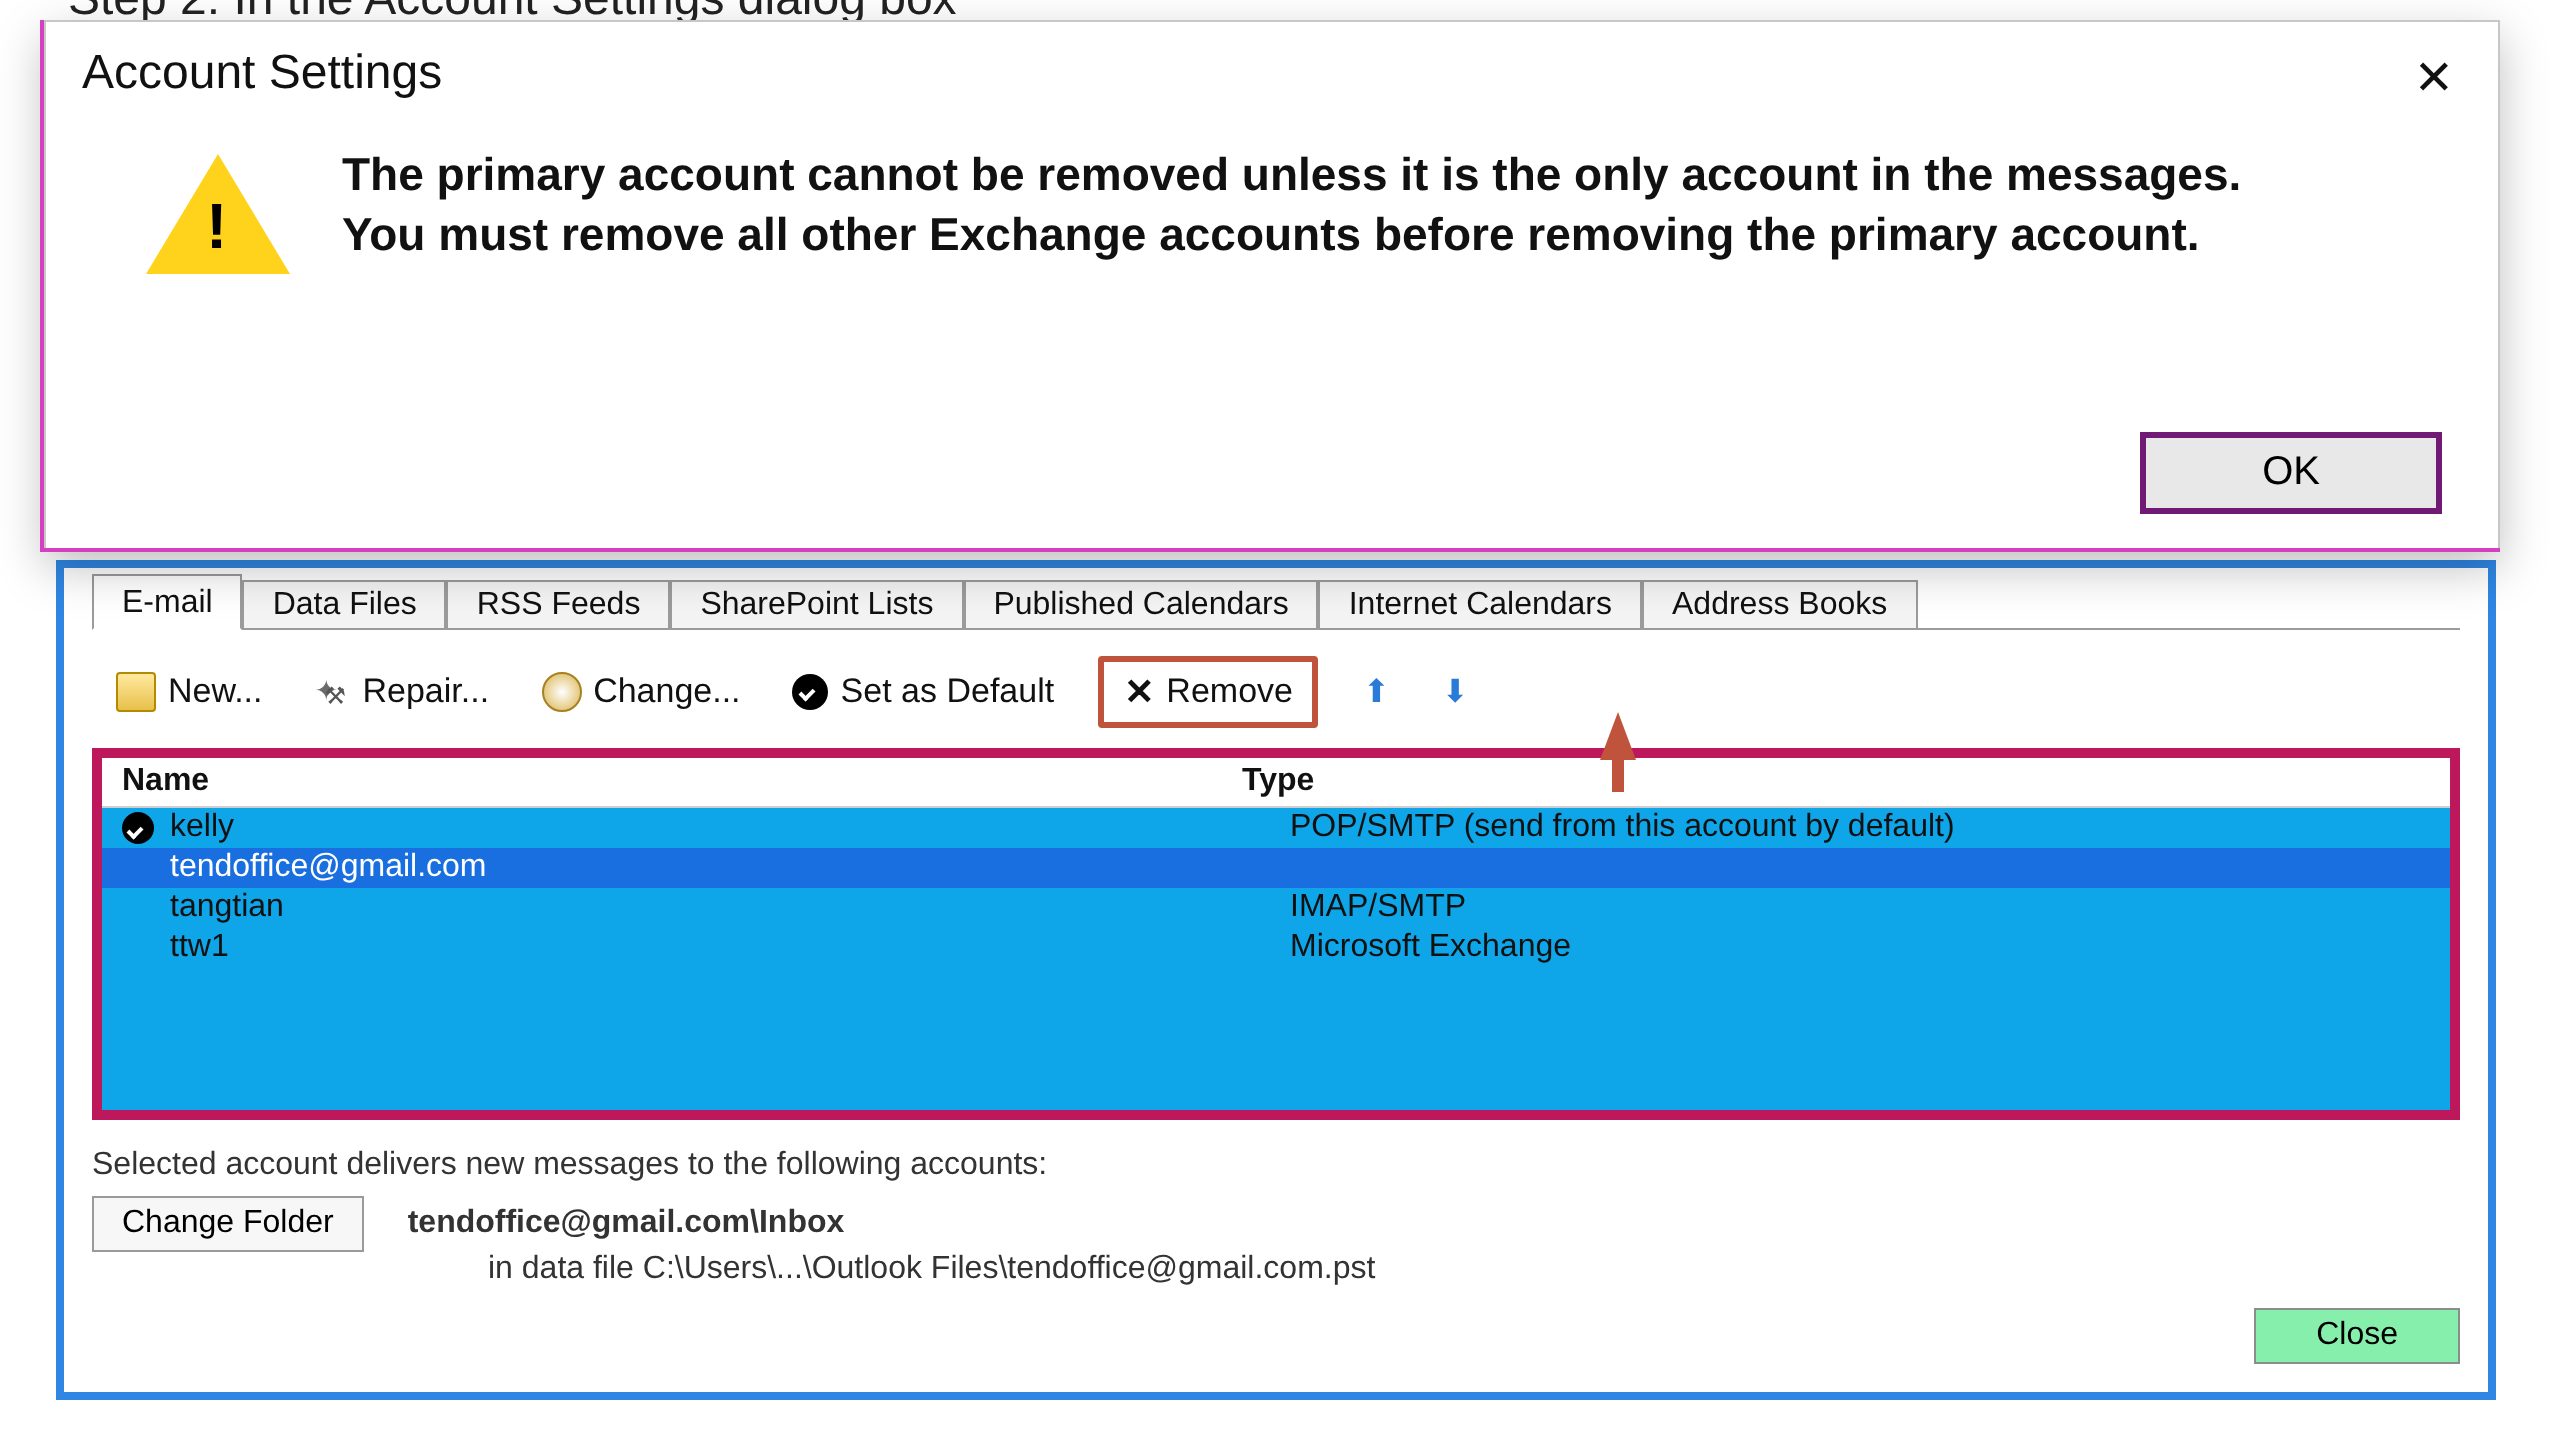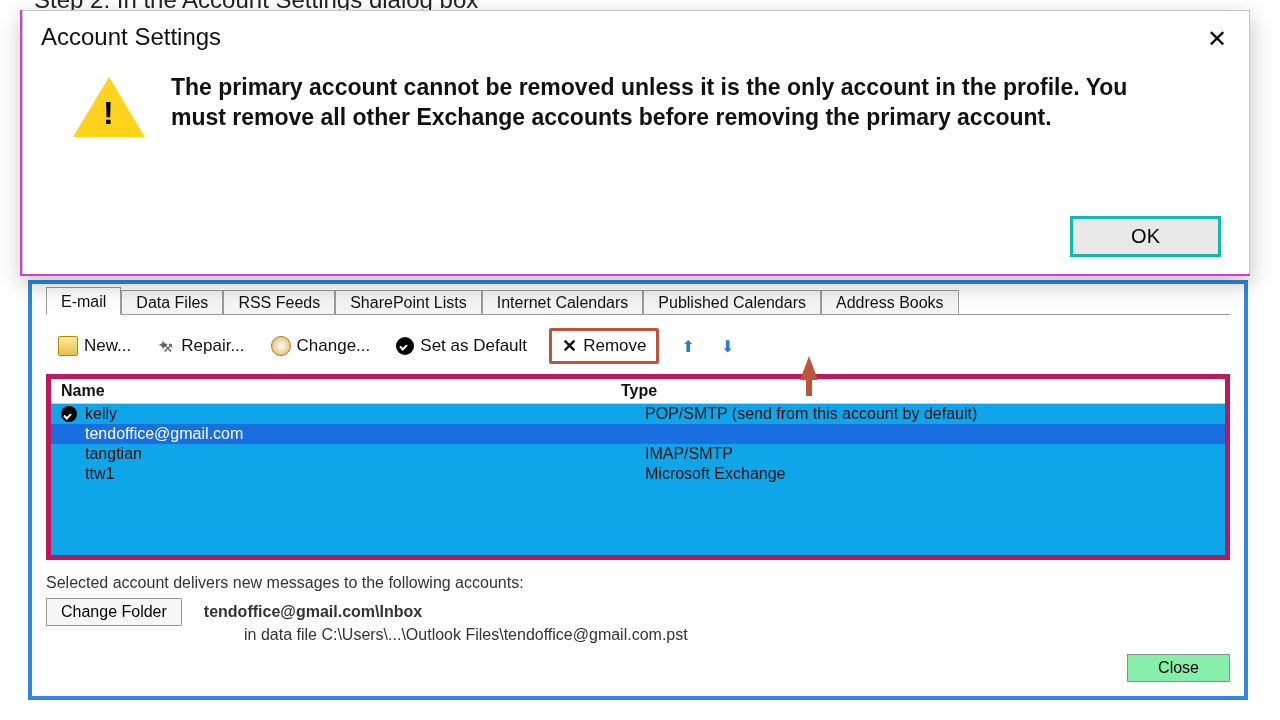--- a/index.html
+++ b/index.html
@@ -220,21 +220,21 @@
     font-size: 23px;
     font-weight: 600;
     color: #111;
     line-height: 1.3;
     max-width: 980px;
   }
   .msg-ok {
     position: absolute;
     right: 28px;
     bottom: 18px;
-    border: 3px solid #14b8a6;
+    border: 3px solid #701a75;
     background: #e8e8e8;
     padding: 6px 58px;
     font-size: 20px;
     cursor: pointer;
   }
 
   
   .annot-left {
     position:absolute; left:20px; top:10px; width:2px; height:264px;
     background:#d63fbf; z-index:60;
@@ -279,22 +279,22 @@
 <div class="page-fragment">Step 2: In the Account Settings dialog box</div>
 
 <div class="settings-window">
   <div class="settings-inner">
 
     <div class="tab-strip">
       <div class="tab active">E-mail</div>
       <div class="tab">Data Files</div>
       <div class="tab">RSS Feeds</div>
       <div class="tab">SharePoint Lists</div>
+      <div class="tab">Published Calendars</div>
       <div class="tab">Internet Calendars</div>
-      <div class="tab">Published Calendars</div>
       <div class="tab">Address Books</div>
     </div>
     <div class="tabs-underline"></div>
 
     <div class="toolbar">
       <span class="tb-item">
         <span class="ic ic-env"></span>
         <span>New...</span>
       </span>
       <span class="tb-item">
@@ -372,19 +372,19 @@
   </div>
 </div>
 
 <div class="msgbox">
   <div class="title">Account Settings</div>
   <div class="close-x">
     <span>✕</span>
   </div>
   <div class="body">
     <div class="warn-triangle"></div>
-    <div class="msg-text">The primary account cannot be removed unless it is the only account in the profile. You must remove all other Exchange accounts before removing the primary account.</div>
+    <div class="msg-text">The primary account cannot be removed unless it is the only account in the messages. You must remove all other Exchange accounts before removing the primary account.</div>
   </div>
   <button class="msg-ok">OK</button>
 </div>
 
 <div class="annot-left"></div>
 <div class="annot-top"></div>
 
 </body></html>

